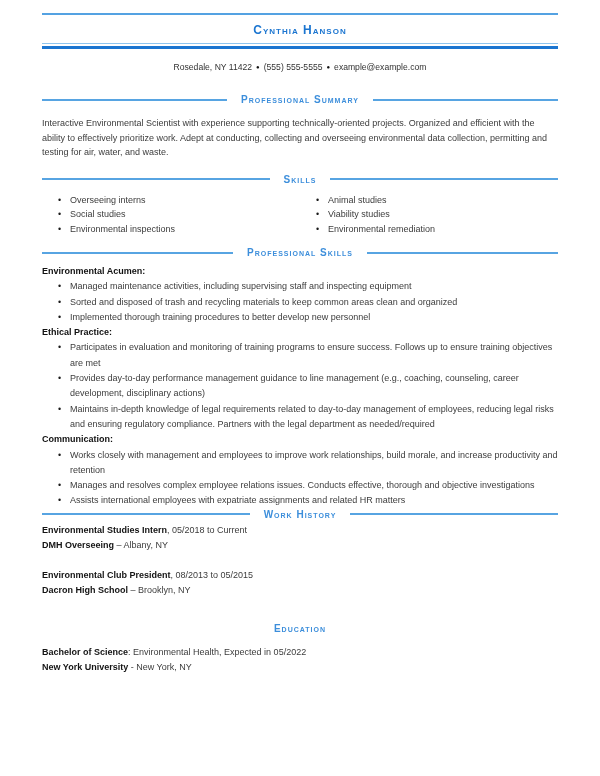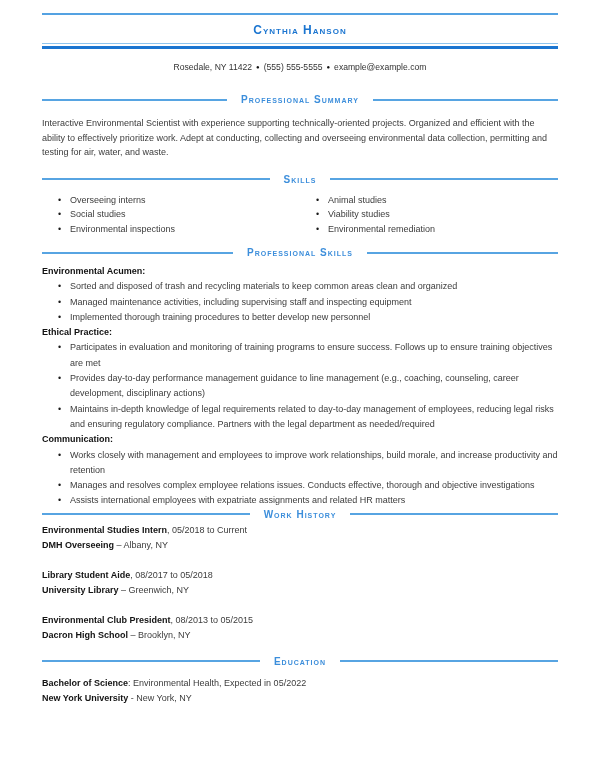--- a/index.html
+++ b/index.html
@@ -53,21 +53,21 @@
     font-weight: 700;
     font-variant: small-caps;
     letter-spacing: 1px;
     color: #3c8edb;
     white-space: nowrap;
   }
   .mt-summary { margin-top: 22px; }
   .mt-skills  { margin-top: 14px; }
   .mt-ps      { margin-top: 11px; }
   .mt-wh      { margin-top: 0; }
-  .mt-edu     { margin-top: 12px; }
+  .mt-edu     { margin-top: 22px; flex-direction: column; }
 
   
   .summary-text {
     margin: 11px 0 0 0;
     font-size: 9px;
     line-height: 14.5px;
   }
 
   
   .skills-cols { display: flex; margin-top: 8px; }
@@ -142,22 +142,22 @@
     </div>
   </div>
 
   <div class="sec-head mt-ps">
     <div class="line"></div>
     <div class="txt">Professional Skills</div>
     <div class="line"></div>
   </div>
   <div class="ps-block">
     <div class="ps-label">Environmental Acumen:</div>
+    <div class="bullet-item">Managed maintenance activities, including supervising staff and inspecting equipment</div>
     <div class="bullet-item">Sorted and disposed of trash and recycling materials to keep common areas clean and organized</div>
-    <div class="bullet-item">Managed maintenance activities, including supervising staff and inspecting equipment</div>
     <div class="bullet-item">Implemented thorough training procedures to better develop new personnel</div>
 
     <div class="ps-label">Ethical Practice:</div>
     <div class="bullet-item">Participates in evaluation and monitoring of training programs to ensure success. Follows up to ensure training objectives are met</div>
     <div class="bullet-item">Provides day-to-day performance management guidance to line management (e.g., coaching, counseling, career development, disciplinary actions)</div>
     <div class="bullet-item">Maintains in-depth knowledge of legal requirements related to day-to-day management of employees, reducing legal risks and ensuring regulatory compliance. Partners with the legal department as needed/required</div>
 
     <div class="ps-label">Communication:</div>
     <div class="bullet-item">Works closely with management and employees to improve work relationships, build morale, and increase productivity and retention</div>
     <div class="bullet-item">Manages and resolves complex employee relations issues. Conducts effective, thorough and objective investigations</div>
@@ -172,31 +172,23 @@
 
   <div class="job first">
     <div class="job-line">
       <span class="b">Environmental Studies Intern</span><span>, 05/2018 to Current</span>
     </div>
     <div class="job-line">
       <span class="b">DMH Overseeing</span><span> – Albany, NY</span>
     </div>
   </div>
 
+
   <div class="job">
     <div class="job-line">
-      <span class="b">Library Student Aide</span><span>, 08/2017 to 05/2018</span>
-    </div>
-    <div class="job-line">
-      <span class="b">University Library</span><span> – Greenwich, NY</span>
-    </div>
-  </div>
-
-  <div class="job">
-    <div class="job-line">
       <span class="b">Environmental Club President</span><span>, 08/2013 to 05/2015</span>
     </div>
     <div class="job-line">
       <span class="b">Dacron High School</span><span> – Brooklyn, NY</span>
     </div>
   </div>
 
   <div class="sec-head mt-edu">
     <div class="line"></div>
     <div class="txt">Education</div>

